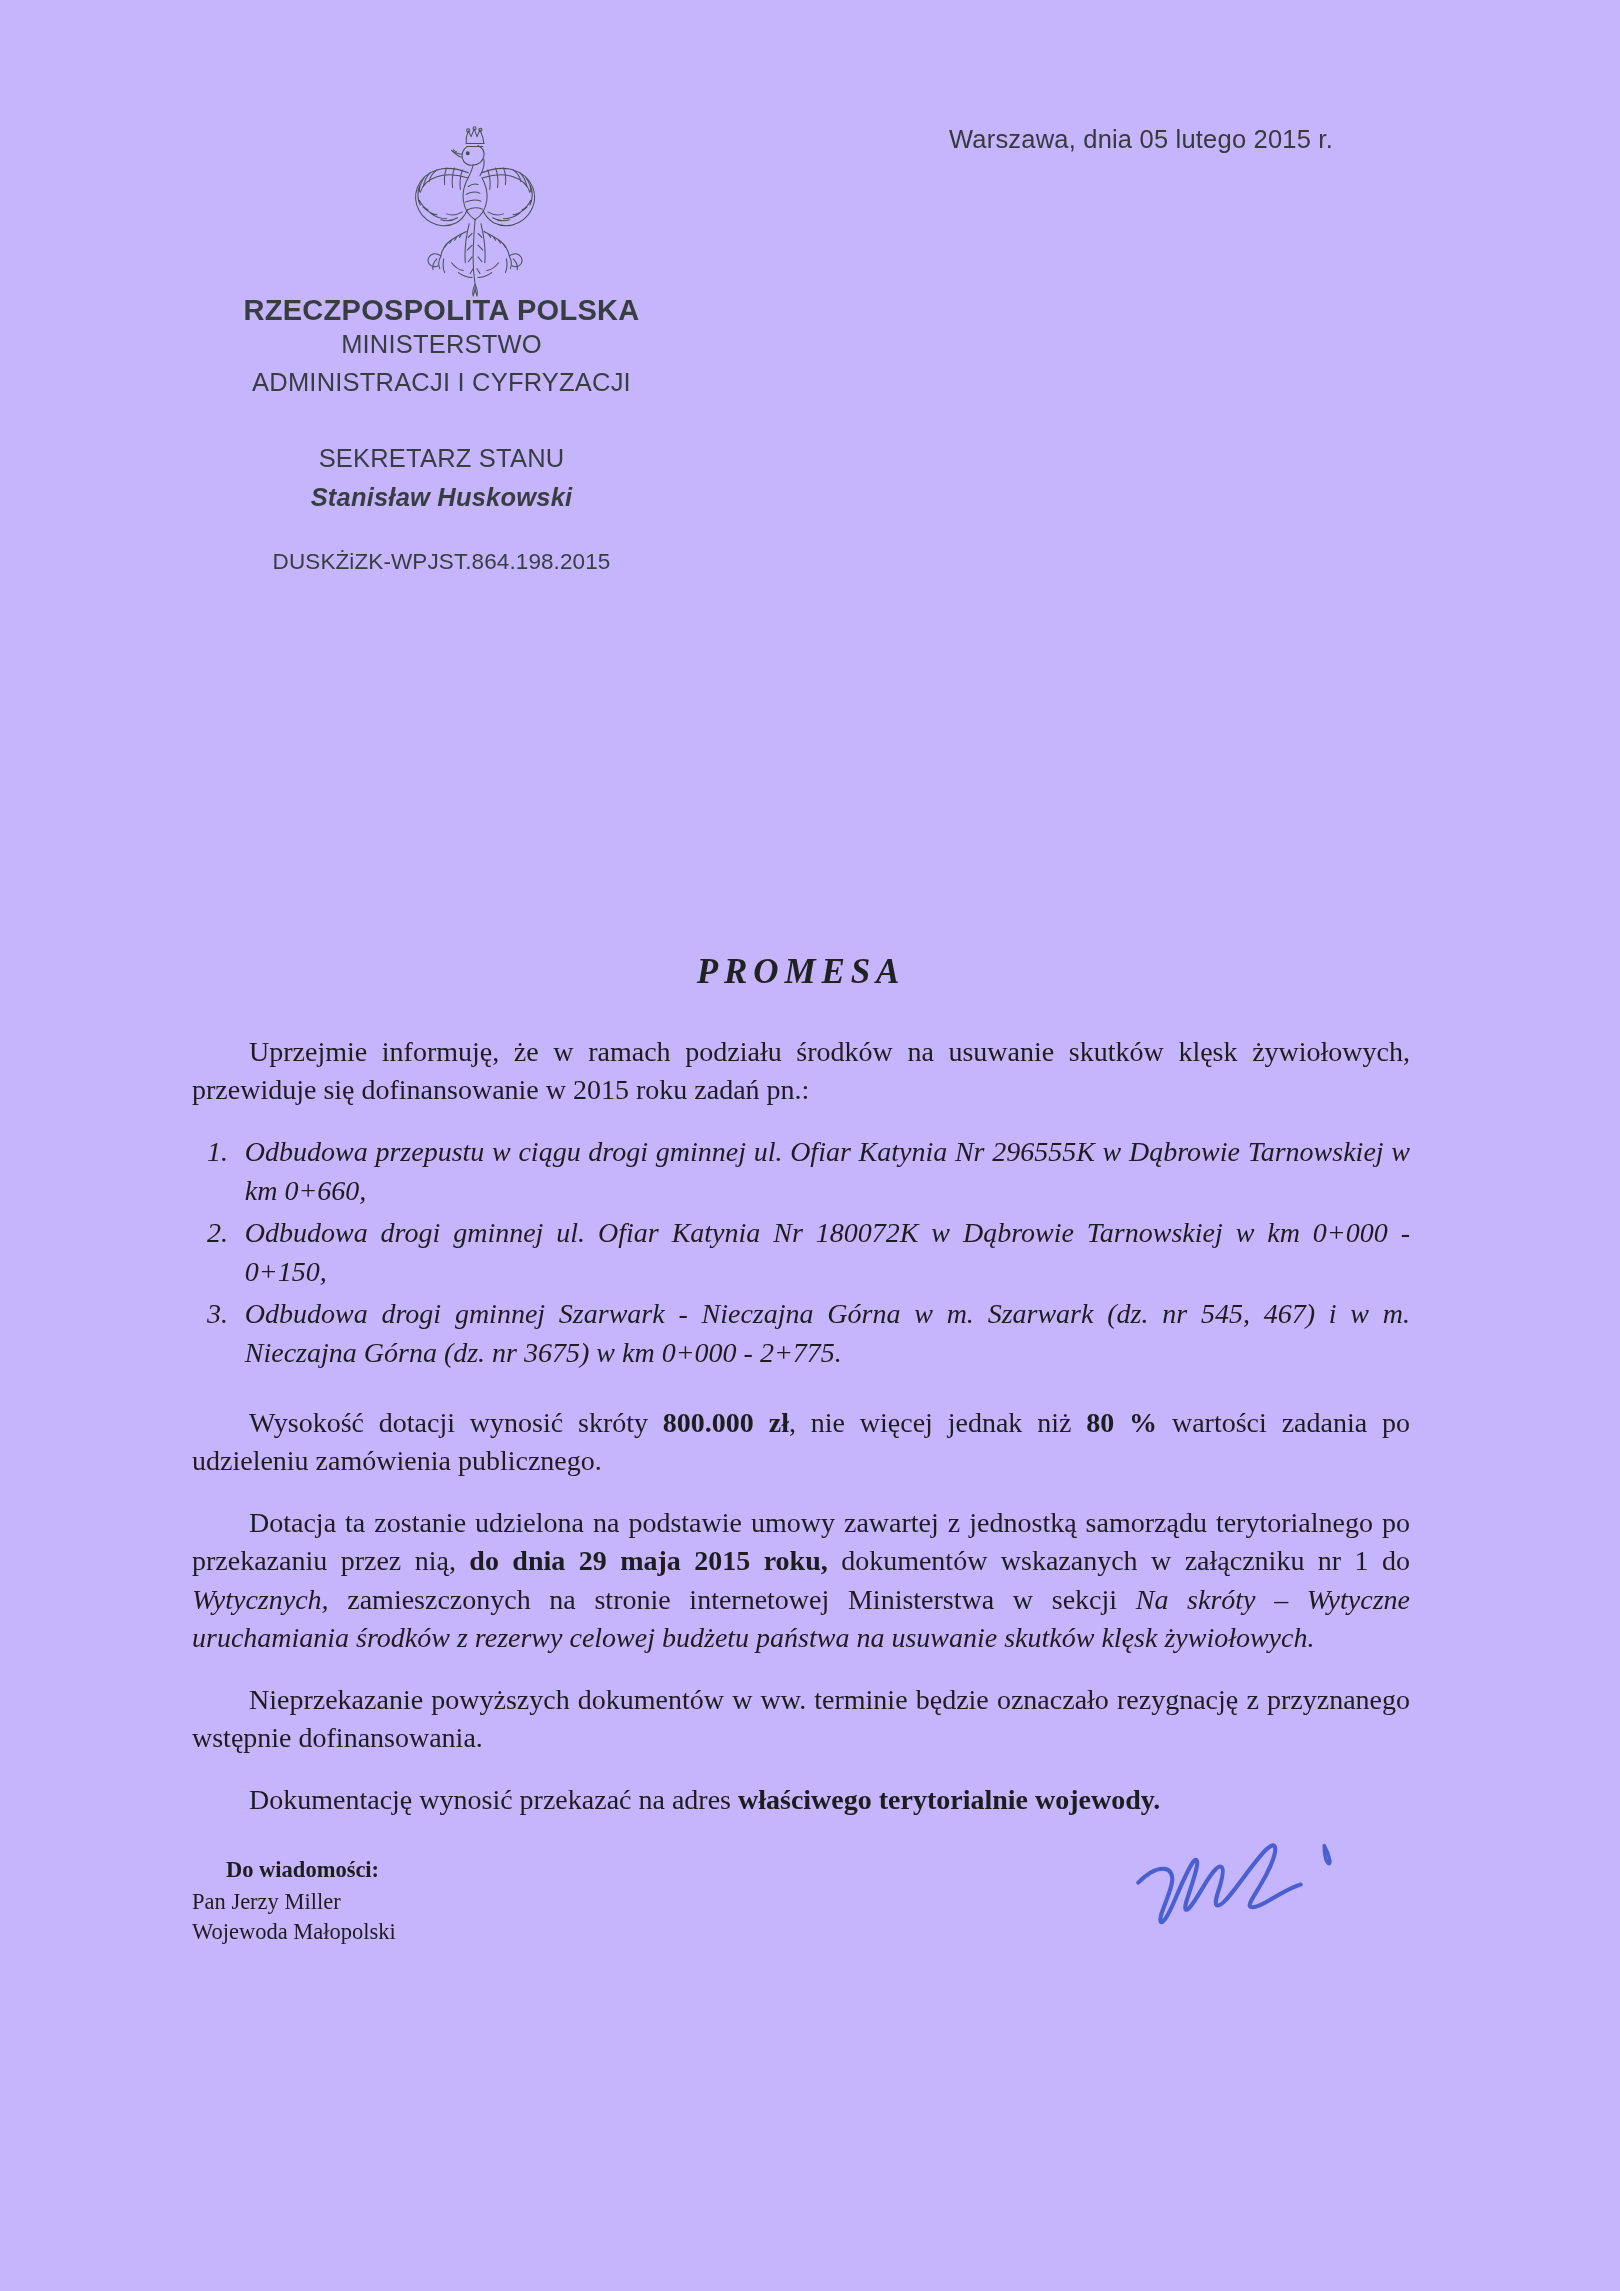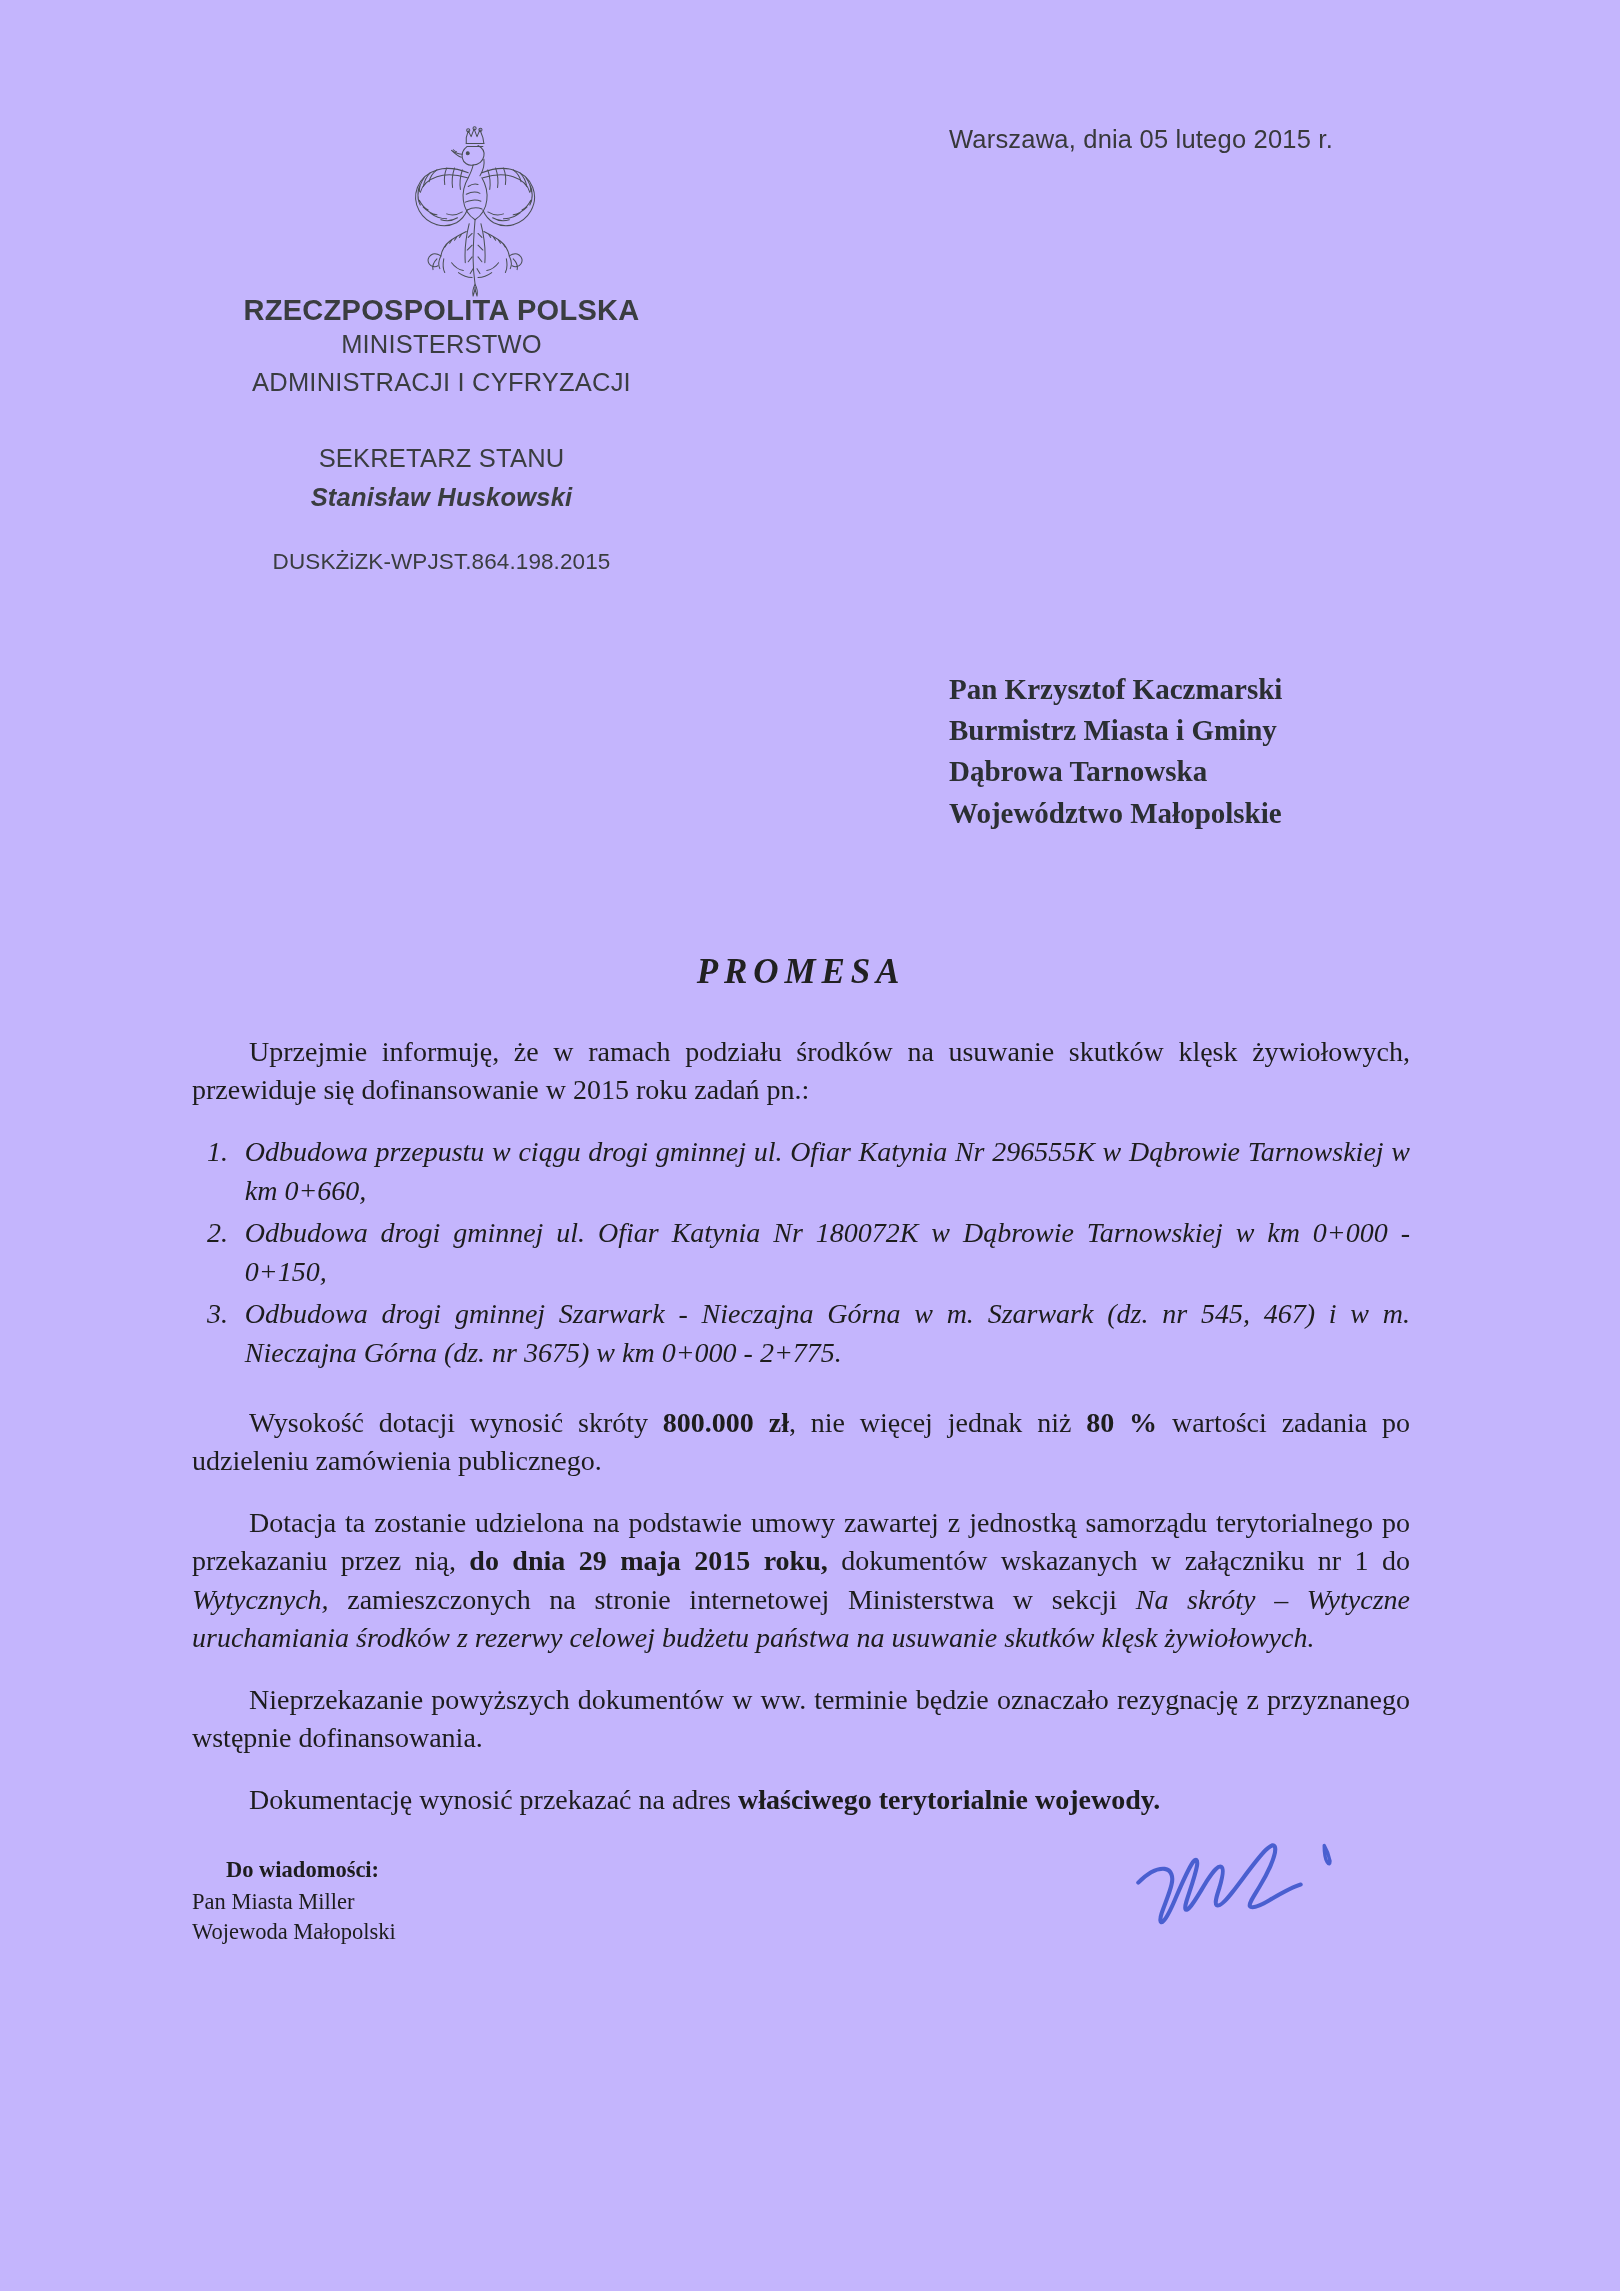--- a/index.html
+++ b/index.html
@@ -245,26 +245,20 @@
 
   <div class="letterhead">
     <div class="lh-country">RZECZPOSPOLITA POLSKA</div>
     <div class="lh-ministry-1">MINISTERSTWO</div>
     <div class="lh-ministry-2">ADMINISTRACJI I CYFRYZACJI</div>
     <div class="lh-role">SEKRETARZ STANU</div>
     <div class="lh-name">Stanisław Huskowski</div>
     <div class="lh-refno">DUSKŻiZK-WPJST.864.198.2015</div>
   </div>
 
-  <div class="addressee">
-    <div>Pan Krzysztof Kaczmarski</div>
-    <div>Burmistrz Miasta i Gminy</div>
-    <div>Dąbrowa Tarnowska</div>
-    <div>Województwo Małopolskie</div>
-  </div>
 
   <div class="body-block">
 
     <div class="doc-title">PROMESA</div>
 
     <p class="para">Uprzejmie informuję, że w ramach podziału środków na usuwanie skutków klęsk żywiołowych, przewiduje się dofinansowanie w 2015 roku zadań pn.:</p>
 
     <ol class="tasks">
       <li>Odbudowa przepustu w ciągu drogi gminnej ul. Ofiar Katynia Nr 296555K w Dąbrowie Tarnowskiej w km 0+660,</li>
       <li>Odbudowa drogi gminnej ul. Ofiar Katynia Nr 180072K w Dąbrowie Tarnowskiej w km 0+000 - 0+150,</li>
@@ -276,21 +270,21 @@
     <p class="para"><span>Dotacja ta zostanie udzielona na podstawie umowy zawartej z jednostką samorządu terytorialnego po przekazaniu przez nią, </span><span class="bold">do dnia 29 maja 2015 roku,</span><span> dokumentów wskazanych w załączniku nr 1 do </span><span class="ital">Wytycznych,</span><span> zamieszczonych na stronie internetowej Ministerstwa w sekcji </span><span class="ital">Na skróty – Wytyczne uruchamiania środków z rezerwy celowej budżetu państwa na usuwanie skutków klęsk żywiołowych.</span></p>
 
     <p class="para">Nieprzekazanie powyższych dokumentów w ww. terminie będzie oznaczało rezygnację z przyznanego wstępnie dofinansowania.</p>
 
     <p class="para"><span>Dokumentację wynosić przekazać na adres </span><span class="bold">właściwego terytorialnie wojewody.</span></p>
 
   </div>
 
   <div class="cc-block">
     <div class="cc-title">Do wiadomości:</div>
-    <div>Pan Miasta Miller</div>
+    <div>Pan Jerzy Miller</div>
     <div>Wojewoda Małopolski</div>
   </div>
 
   <div class="signature">
     <svg viewBox="0 0 270 140" xmlns="http://www.w3.org/2000/svg" fill="none" stroke="#4a5fd0" stroke-width="4.2" stroke-linecap="round" stroke-linejoin="round">
       <path d="M6 66 C14 58 24 51 33 52 C40 53 42 60 40 68
                C38 77 33 88 30 97 C28 103 28 108 31 106
                C35 103 40 92 45 80 C51 66 57 52 62 45
                C65 41 67 42 66 49 C64 60 58 76 55 86
                C53 93 54 96 58 92 C63 87 70 74 77 63

